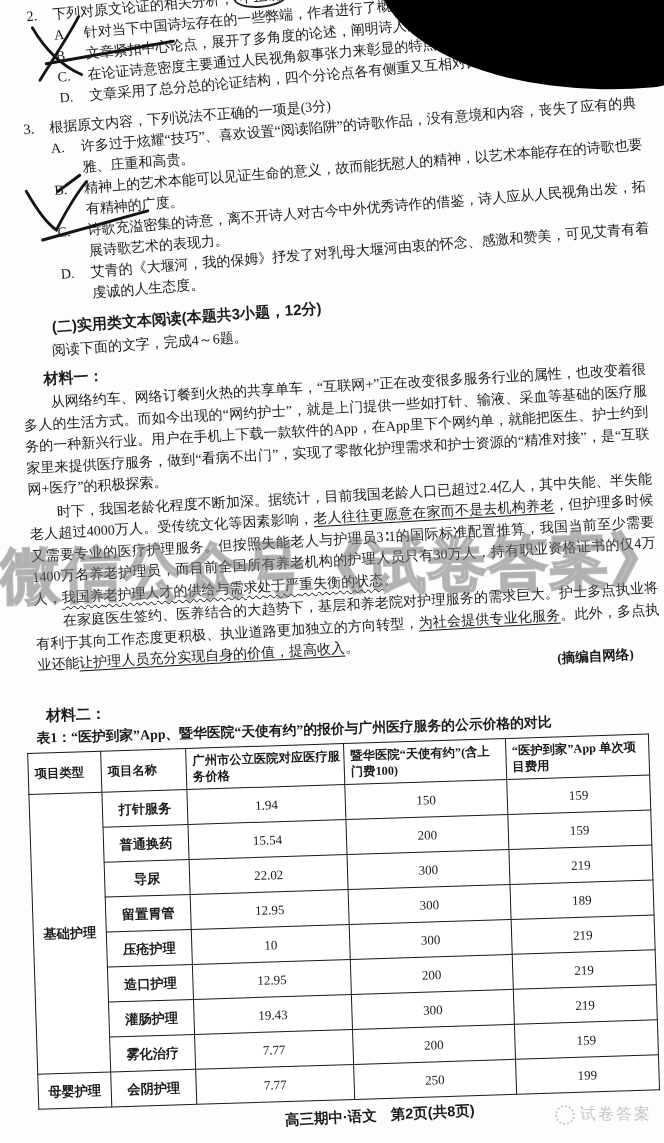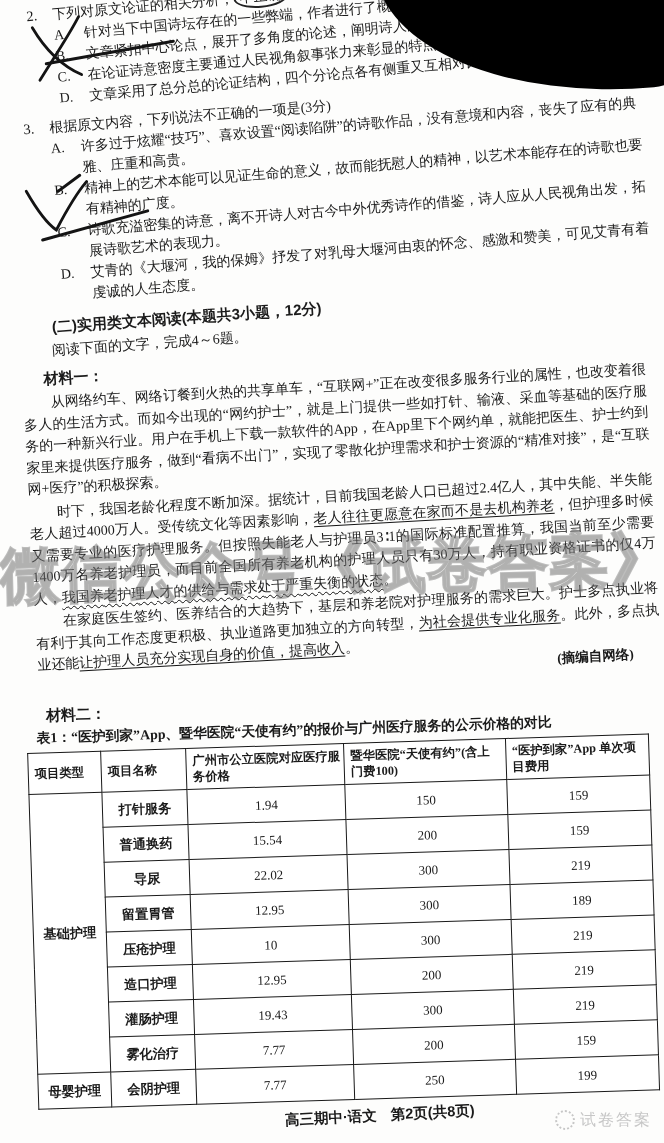--- a/index.html
+++ b/index.html
@@ -51,22 +51,22 @@
     font-weight:bold;font-size:14.5px;z-index:3;font-family:"Liberation Sans","DejaVu Sans",sans-serif;white-space:nowrap;
   }
   .fpage{margin-left:14px;}
   .wm-center{
     position:absolute;top:528px;left:0px;z-index:6;white-space:nowrap;
     font-size:60px;letter-spacing:1px;font-weight:bold;
     color:rgba(120,120,120,0.16);-webkit-text-stroke:2px rgba(110,110,110,0.45);
     transform:rotate(-1.5deg);pointer-events:none;font-family:"Liberation Sans","DejaVu Sans",sans-serif;
   }
   .wm-corner{
-    position:absolute;right:12px;bottom:12px;z-index:6;color:#c7c7c7;
-    font-size:16px;letter-spacing:2px;display:flex;align-items:flex-start;gap:5px;
+    position:absolute;right:12px;bottom:18px;z-index:6;color:#c7c7c7;
+    font-size:16px;letter-spacing:2px;display:flex;align-items:center;gap:5px;
     font-family:"Liberation Sans","DejaVu Sans",sans-serif;
   }
   .wmlogo{width:16px;height:16px;border:2px dotted #c7c7c7;border-radius:50%;display:inline-block;}
 </style>
 </head>
 <body>
 
 <div class="page">
   <div class="blob"></div>
   <div class="wm-center">微信公众号《试卷答案》</div>

